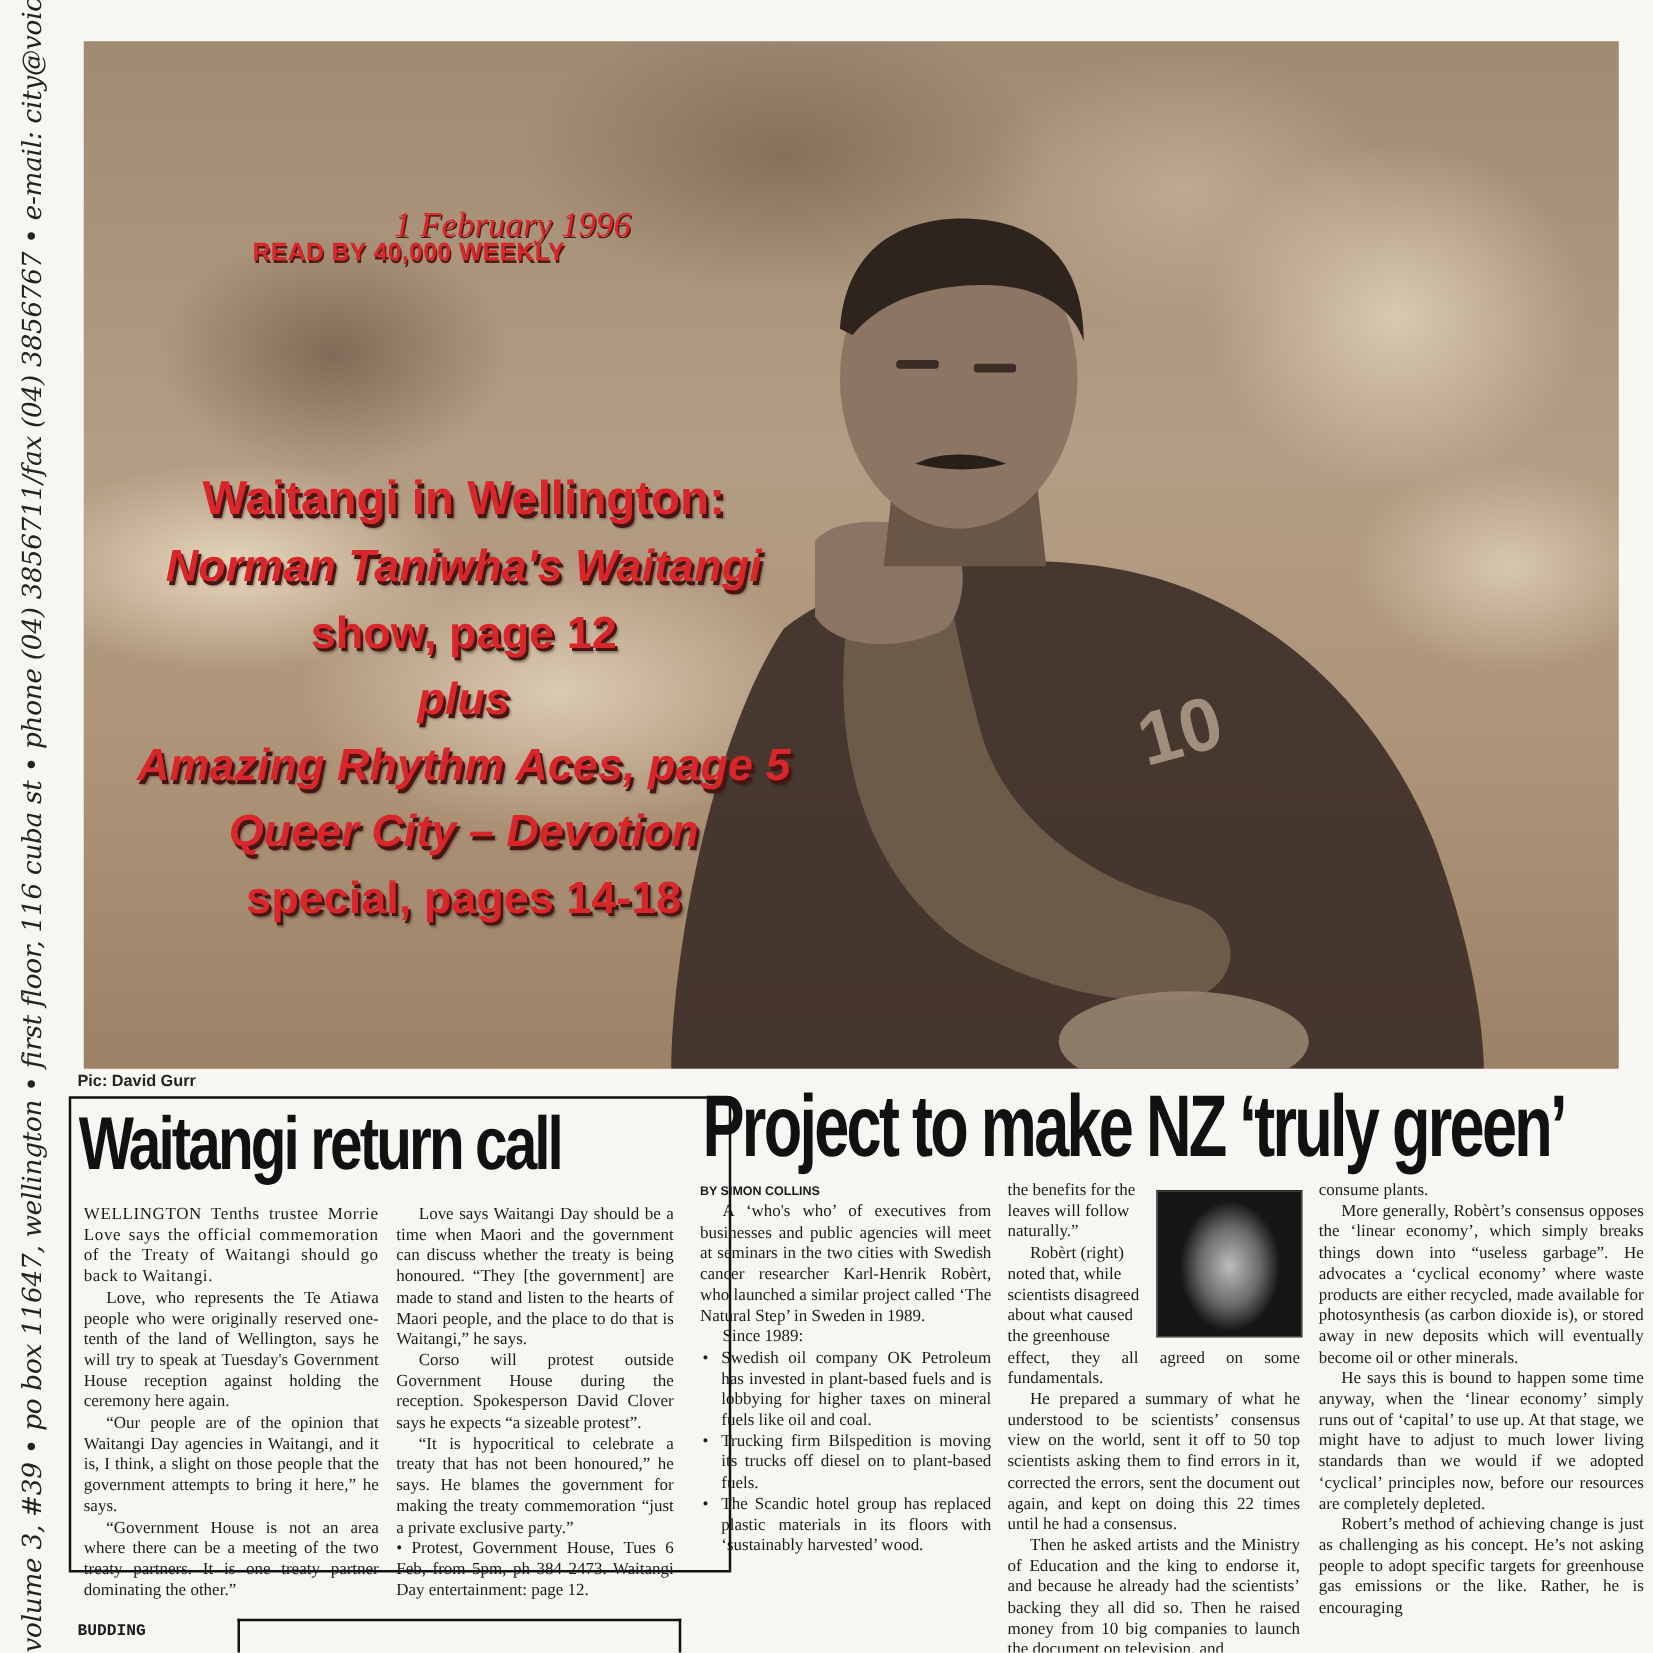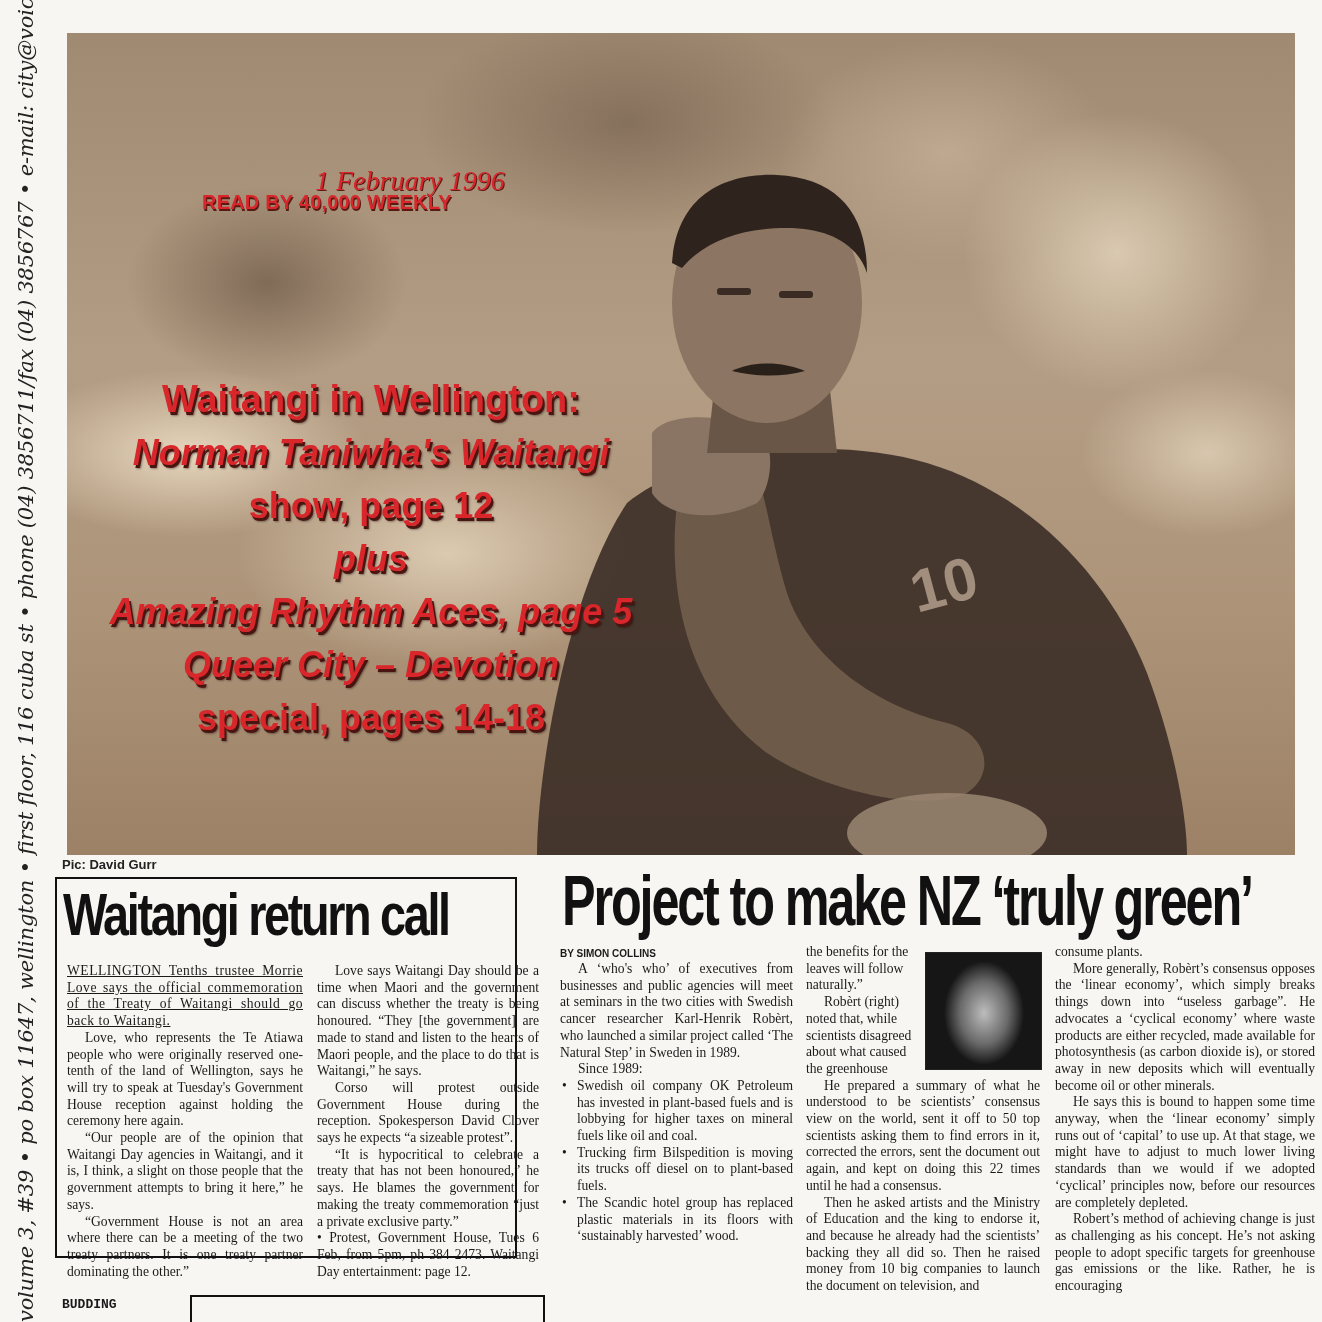--- a/index.html
+++ b/index.html
@@ -66,33 +66,33 @@
     .promo .headline { font-size: 38px; }
     .promo .it { font-style: italic; }
 
     .photo-credit {
       position: absolute; left: 62px; top: 857px;
       font-family: "Liberation Sans", sans-serif; font-weight: bold; font-size: 13px; color: #222;
     }
 
     
     .waitangi-box {
-      position: absolute; left: 55px; top: 877px; width: 462px; height: 381px;
+      position: absolute; left: 55px; top: 877px; width: 530px; height: 381px;
       border: 2px solid #111;
     }
     .waitangi-box .hl {
       position: absolute; left: 6px; top: 4px;
       font-family: "Liberation Sans", sans-serif; font-weight: bold;
       font-size: 60px; line-height: 64px; letter-spacing: -3px;
       transform: scaleX(0.78); transform-origin: 0 0; white-space: nowrap; color: #111;
     }
     .col { position: absolute; font-size: 13.6px; line-height: 16.7px; text-align: justify; color: #1a1a1a; }
     .col p { text-indent: 18px; }
     .col p.noindent { text-indent: 0; }
-    .col .caps { letter-spacing: 0.5px; text-decoration: underline; }
+    .col .caps { letter-spacing: 0.5px; }
     .wcol1 { left: 10px; top: 84px; width: 236px; }
     .wcol2 { left: 260px; top: 84px; width: 222px; }
 
     .budding {
       position: absolute; left: 62px; top: 1297px;
       font-family: Liberation Mono, monospace; font-weight: bold; font-size: 13px;
     }
     .budding-box {
       position: absolute; left: 190px; top: 1295px; width: 355px; height: 40px;
       border: 2px solid #111; border-bottom: none;
@@ -198,20 +198,21 @@
   <ul class="bullets">
     <li>Swedish oil company OK Petroleum has invested in plant-based fuels and is lobbying for higher taxes on mineral fuels like oil and coal.</li>
     <li>Trucking firm Bilspedition is moving its trucks off diesel on to plant-based fuels.</li>
     <li>The Scandic hotel group has replaced plastic materials in its floors with ‘sustainably harvested’ wood.</li>
   </ul>
 </div>
 
 <div class="col gcol2">
   <p class="noindent wrap-top">the benefits for the leaves will follow naturally.”</p>
   <p class="wrap-top">Robèrt (right) noted that, while scientists disagreed about what caused the greenhouse</p>
+  <p class="noindent">effect, they all agreed on some fundamentals.</p>
   <p>He prepared a summary of what he understood to be scientists’ consensus view on the world, sent it off to 50 top scientists asking them to find errors in it, corrected the errors, sent the document out again, and kept on doing this 22 times until he had a consensus.</p>
   <p>Then he asked artists and the Ministry of Education and the king to endorse it, and because he already had the scientists’ backing they all did so. Then he raised money from 10 big companies to launch the document on television, and</p>
 </div>
 
 <div class="headshot"></div>
 
 <div class="col gcol3">
   <p class="noindent">consume plants.</p>
   <p>More generally, Robèrt’s consensus opposes the ‘linear economy’, which simply breaks things down into “useless garbage”. He advocates a ‘cyclical economy’ where waste products are either recycled, made available for photosynthesis (as carbon dioxide is), or stored away in new deposits which will eventually become oil or other minerals.</p>
   <p>He says this is bound to happen some time anyway, when the ‘linear economy’ simply runs out of ‘capital’ to use up. At that stage, we might have to adjust to much lower living standards than we would if we adopted ‘cyclical’ principles now, before our resources are completely depleted.</p>

